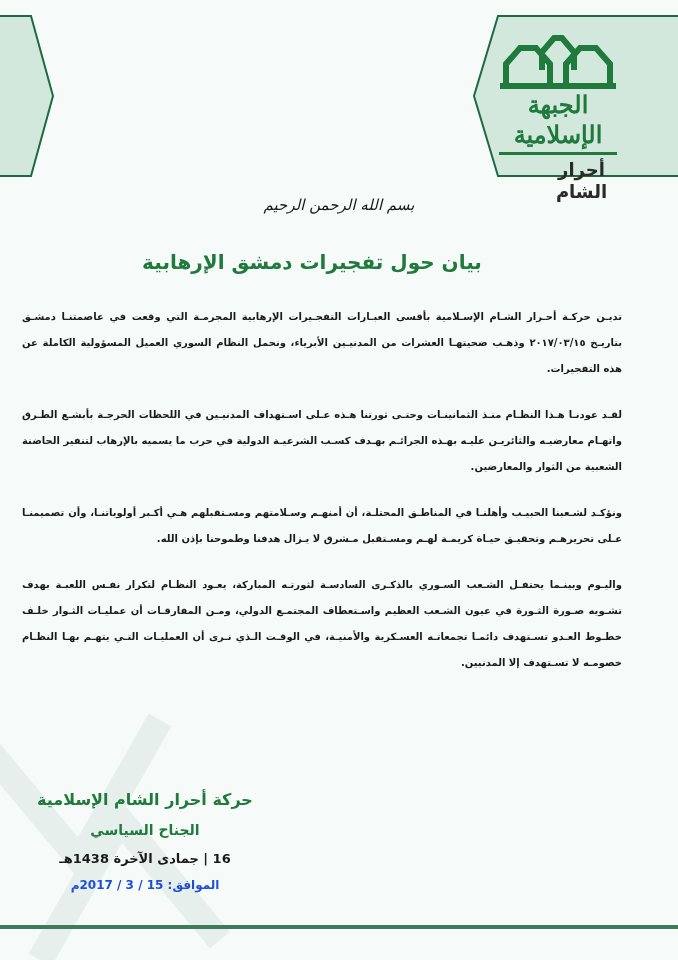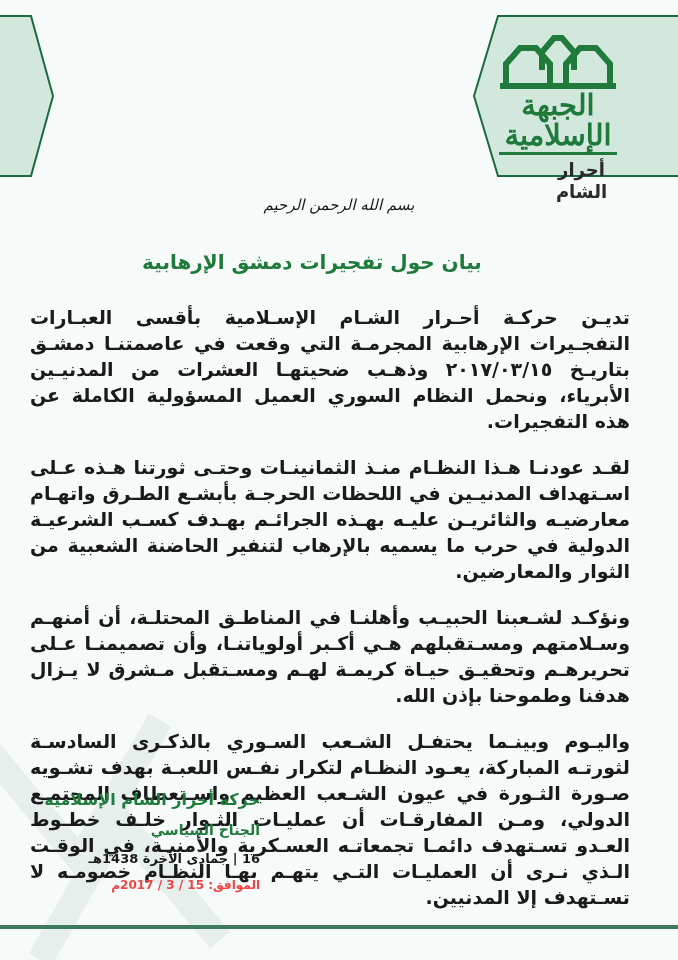--- a/index.html
+++ b/index.html
@@ -7,46 +7,46 @@
     width: 678px; height: 960px; overflow: hidden; position: relative;
     background: #f6fbf9;
     font-family: "DejaVu Sans", sans-serif;
   }
   .watermark { position: absolute; left: 0; top: 700px; width: 240px; height: 260px; z-index: 0; }
   .left-hex { position: absolute; left: 0; top: 14px; width: 56px; height: 164px; z-index: 1; }
   .logo-hex { position: absolute; left: 462px; top: 14px; width: 216px; height: 164px; z-index: 1; }
   .logo-inner { position: absolute; left: 488px; top: 30px; width: 140px; height: 138px; z-index: 2; text-align: center; }
   .logo-arches { width: 120px; height: 60px; display: block; margin: 0 auto; }
   .logo-calli {
-    font-family: "DejaVu Serif", serif; font-size: 29px; color: #1f7a3c; font-weight: bold;
+    font-family: "DejaVu Serif", serif; font-size: 24px; color: #1f7a3c; font-weight: bold;
     direction: rtl; line-height: 30px; letter-spacing: -1px;
   }
   .logo-rule { height: 3px; background: #1f7a3c; width: 118px; margin: 2px auto 4px; }
   .logo-name { font-family: "DejaVu Sans", sans-serif; font-size: 18px; color: #2a2a2a; font-weight: bold; direction: rtl; line-height: 22px; margin-left: 47px; }
 
   .basmala {
     position: absolute; top: 196px; left: 0; width: 678px; text-align: center;
     font-family: "DejaVu Serif", serif; font-size: 15px; color: #1a1a1a; direction: rtl; z-index: 2; font-style: italic;
   }
   .title {
     position: absolute; top: 250px; left: 0; width: 624px; text-align: center;
     font-size: 20px; font-weight: bold; color: #1f7a3c; direction: rtl; z-index: 2;
   }
   .body-text {
-    position: absolute; left: 30px; width: 600px; top: 304px; direction: rtl; text-align: justify;
-    font-size: 19px; font-weight: bold; color: #1a1a1a; line-height: 26px; z-index: 2;
+    position: absolute; left: 22px; width: 600px; top: 304px; direction: rtl; text-align: justify;
+    font-size: 10px; font-weight: bold; color: #1a1a1a; line-height: 26px; z-index: 2;
   }
   .body-text p { margin: 0 0 20px 0; text-align-last: right; }
   .sign {
-    position: absolute; left: 30px; width: 230px; top: 785px; direction: rtl; text-align: right; z-index: 2;
+    position: absolute; left: 30px; width: 230px; top: 785px; direction: rtl; text-align: center; z-index: 2;
   }
   .sign-org { font-size: 16px; font-weight: bold; color: #1f7a3c; line-height: 30px; }
   .sign-wing { font-size: 14px; font-weight: bold; color: #1f7a3c; line-height: 30px; }
   .sign-hijri { font-size: 13px; font-weight: bold; color: #1a1a1a; line-height: 28px; }
-  .sign-greg { font-size: 12px; font-weight: bold; color: #ef4444; line-height: 24px; }
+  .sign-greg { font-size: 12px; font-weight: bold; color: #1d4ed8; line-height: 24px; }
   .bottom-rule { position: absolute; left: 0; top: 925px; width: 678px; height: 4px; background: #3f7a5c; z-index: 2; }
 </style>
 </head>
 <body>
 
 <svg class="watermark" viewBox="0 0 240 260">
   <g fill="none" stroke="#e6efeb" stroke-width="26">
     <path d="M-20 40 L80 160 L160 20"></path>
     <path d="M40 260 L120 120 L220 240"></path>
   </g>

